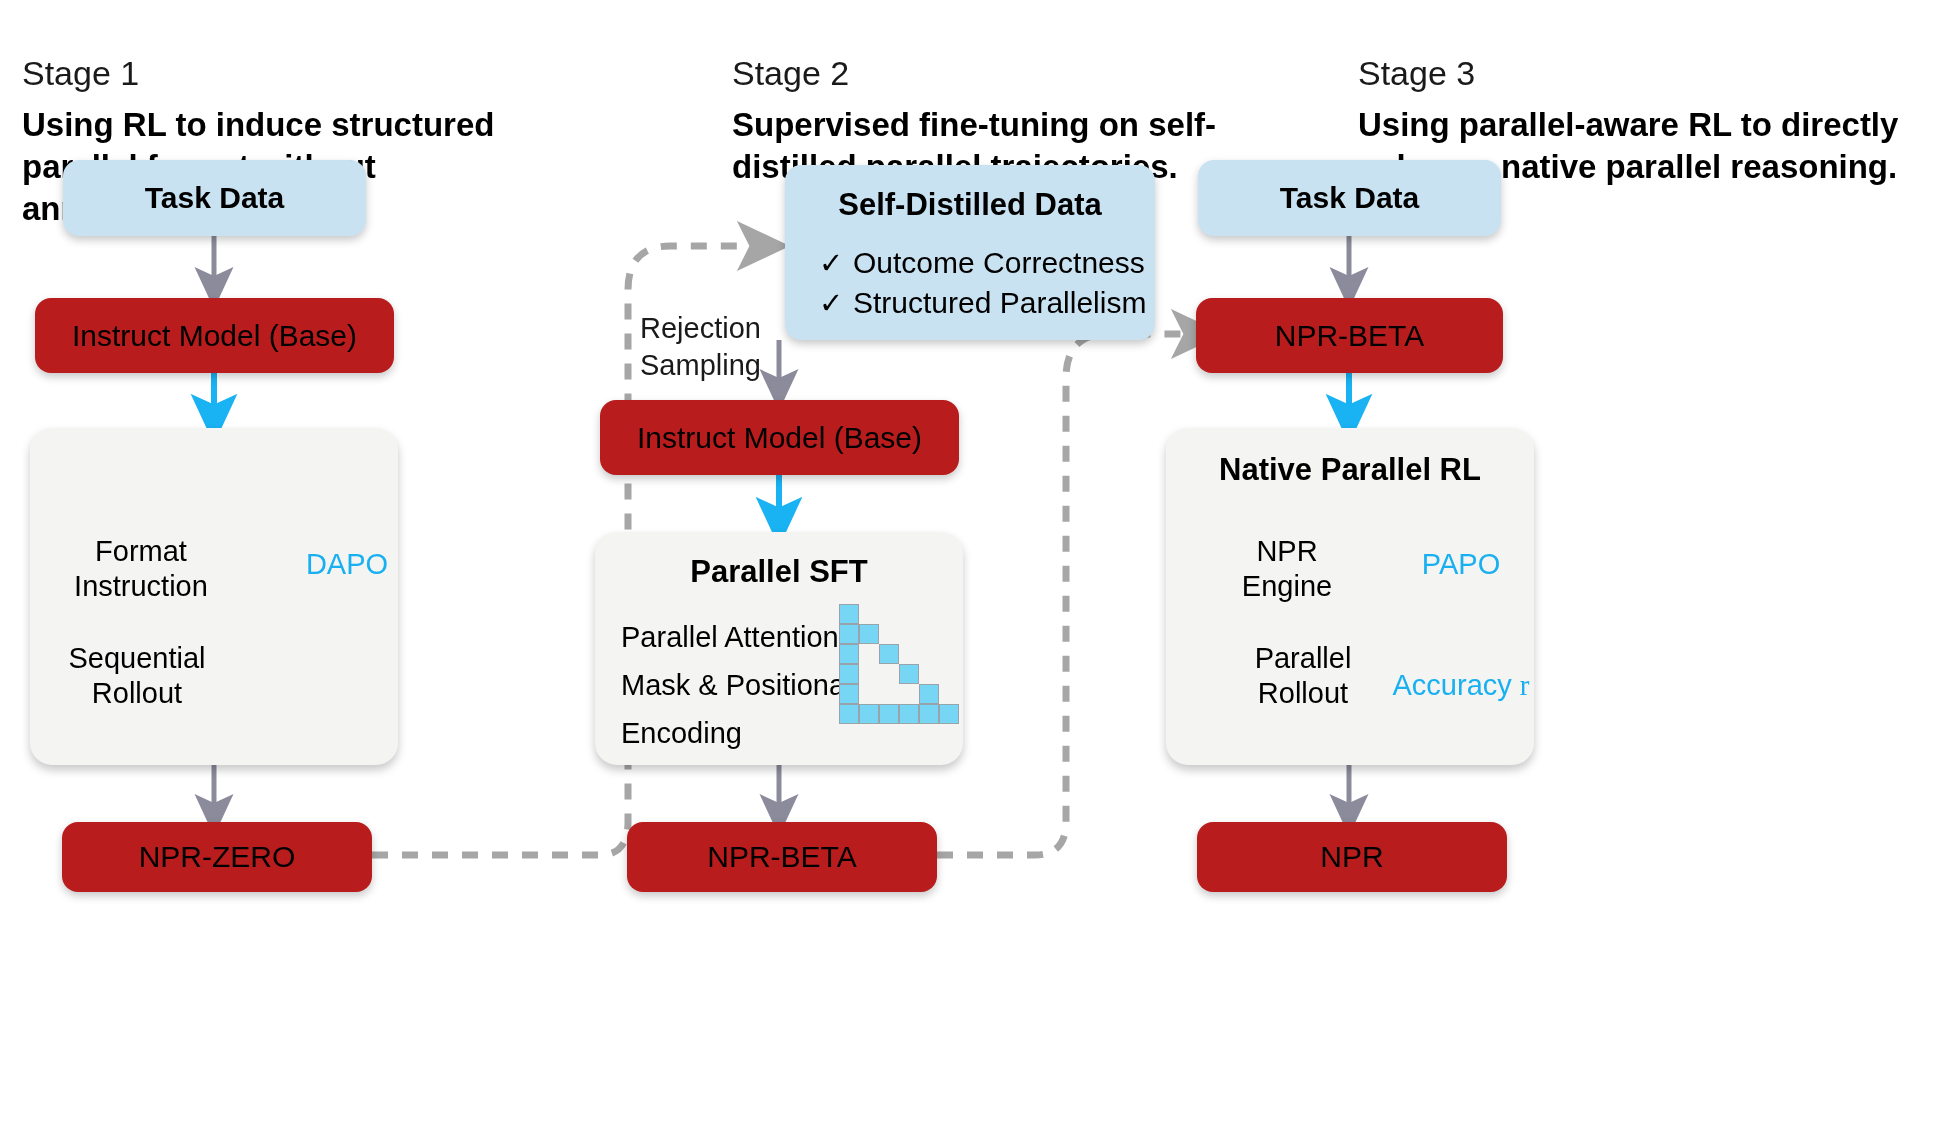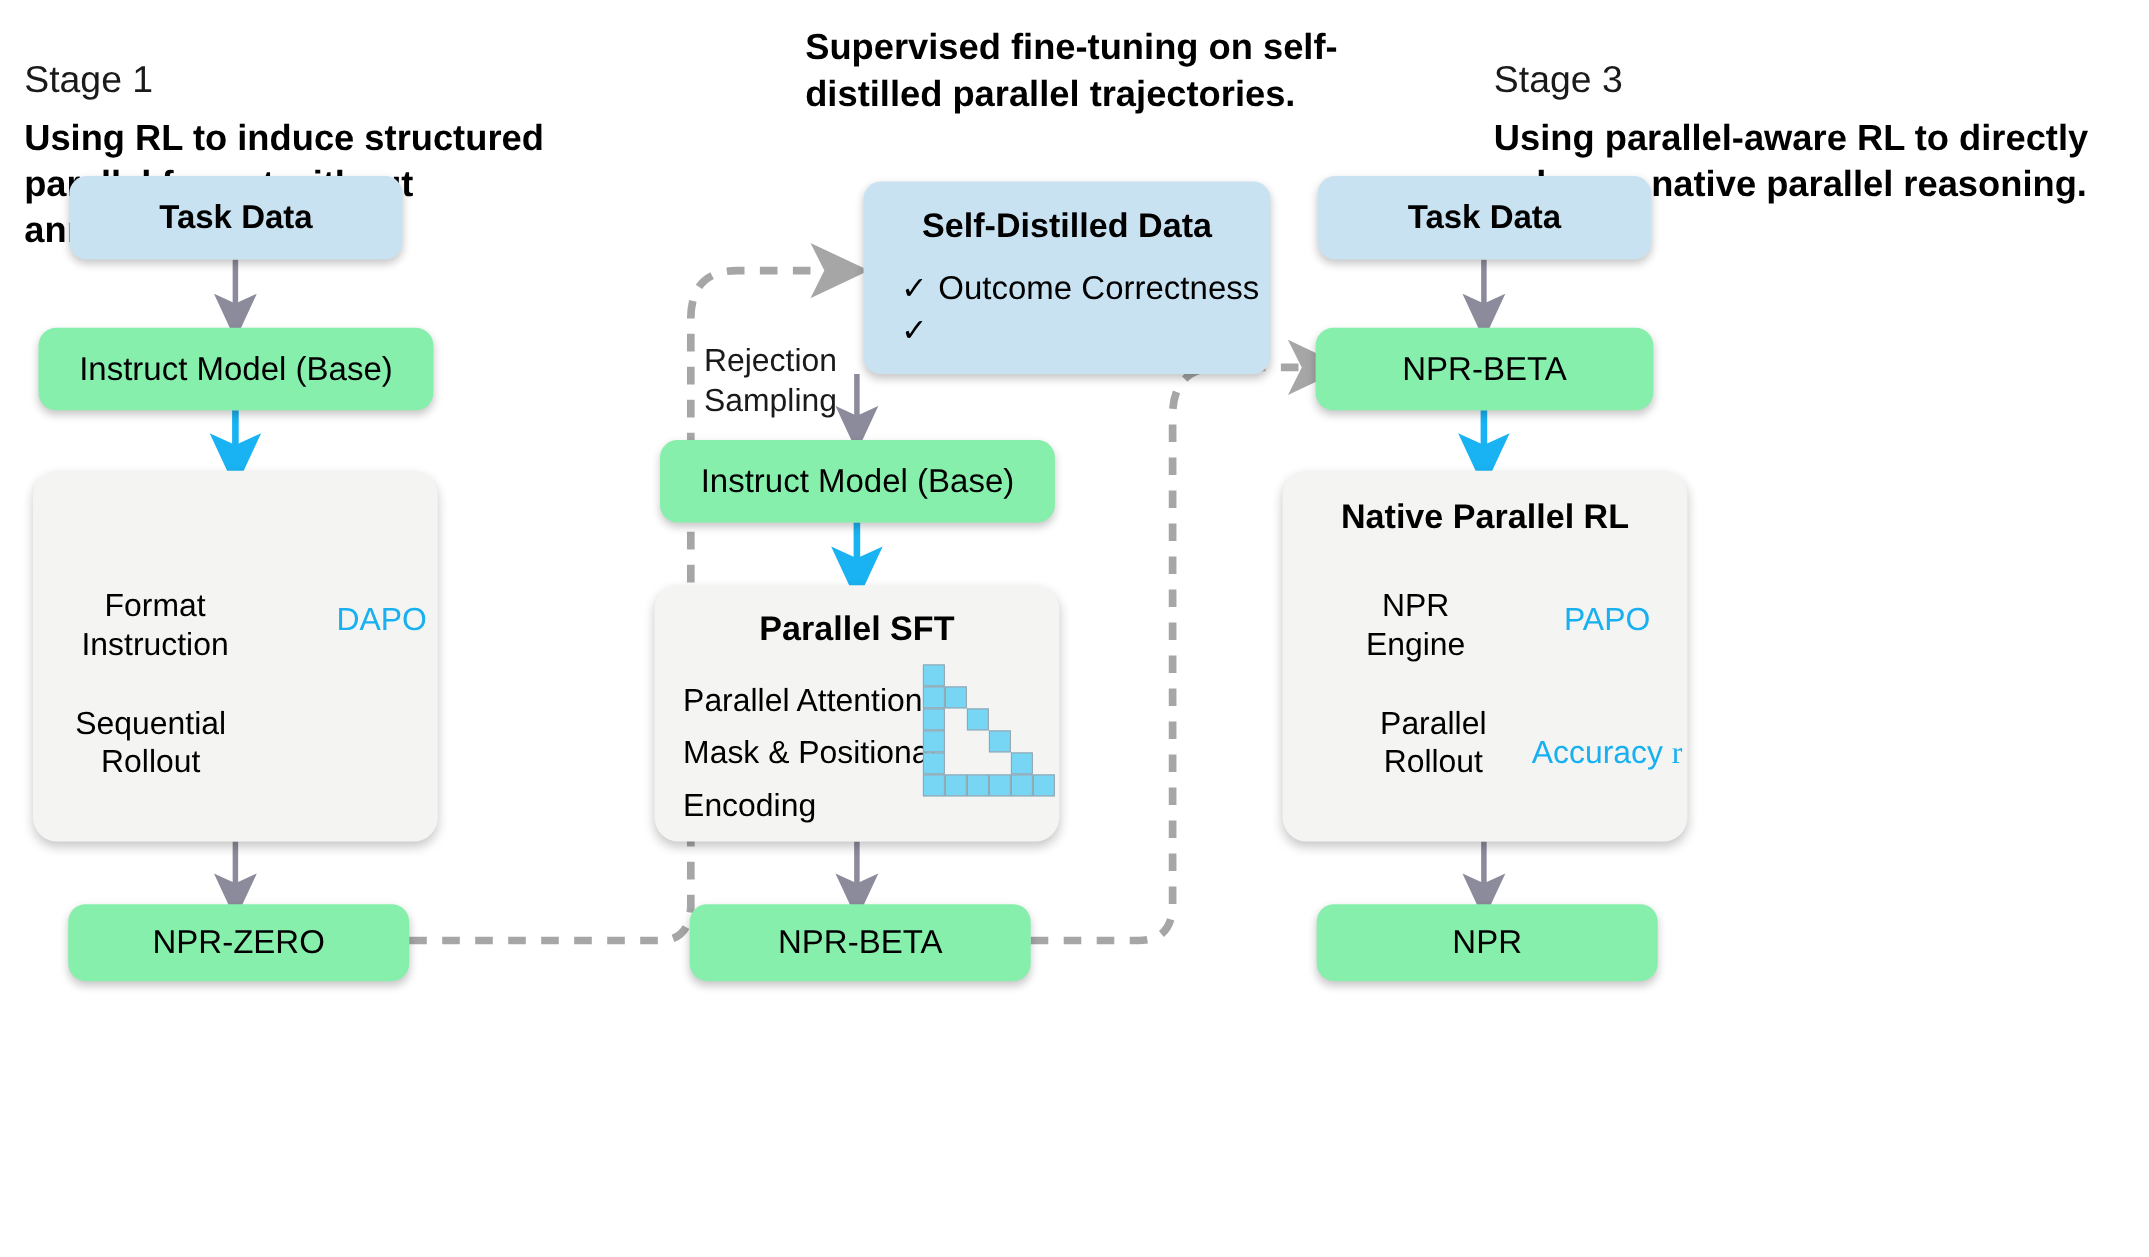--- a/index.html
+++ b/index.html
@@ -18,21 +18,21 @@
     font-size:33px;font-weight:700;color:#000;line-height:1.28;margin-top:14px;
   }
 
   
   .box{
     position:absolute;box-sizing:border-box;
     border-radius:16px;
     display:flex;align-items:center;justify-content:center;
     box-shadow:0 4px 8px rgba(0,0,0,0.22);
   }
-  .box-grey{background:#86efac;}
+  .box-grey{background:#b91c1c;}
   .box-blue{background:#c9e2f2;align-items:center;}
   .box-label{font-size:30px;font-weight:400;color:#000;white-space:nowrap;}
   .box-label-b{font-size:30px;font-weight:700;color:#000;white-space:nowrap;}
 
   
   .panel{
     position:absolute;box-sizing:border-box;background:#f4f4f2;
     border-radius:22px;box-shadow:0 5px 10px rgba(0,0,0,0.22);
   }
   .panel-title{
@@ -181,32 +181,34 @@
 
   <div class="panel-txt cyan" style="left:232px;top:119px;width:170px;">DAPO</div>
 
 </div>
 
 <div class="box box-grey" style="left:62px;top:822px;width:310px;height:70px;">
   <span class="box-label">NPR-ZERO</span>
 </div>
 
 <div class="stage-col" style="left:732px;top:8px;width:560px;">
+  <div class="stage-label">Stage 2</div>
   <div class="stage-desc" style="width:500px;">Supervised fine-tuning on self-distilled parallel trajectories.</div>
 </div>
 
 <div class="box box-blue" style="left:785px;top:165px;width:370px;height:175px;display:block;position:absolute;padding-left:20px;">
   <div class="sd-title">Self-Distilled Data</div>
   <div class="sd-list">
     <div class="sd-item">
       <span class="sd-check">✓</span>
       <span>Outcome Correctness</span>
     </div>
     <div class="sd-item">
       <span class="sd-check">✓</span>
+      <span>Structured Parallelism</span>
     </div>
   </div>
 </div>
 
 <div class="stage-label" style="position:absolute;left:640px;top:262px;font-size:29px;line-height:1.28;text-align:left;">
   <div>Rejection</div>
   <div>Sampling</div>
 </div>
 
 <div class="box box-grey" style="left:600px;top:400px;width:359px;height:75px;">

